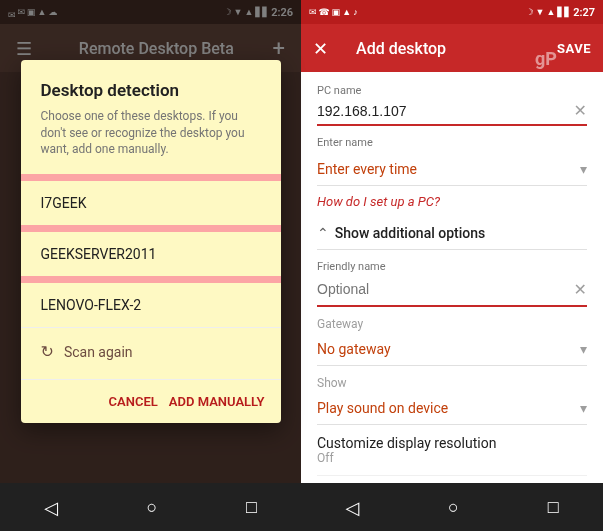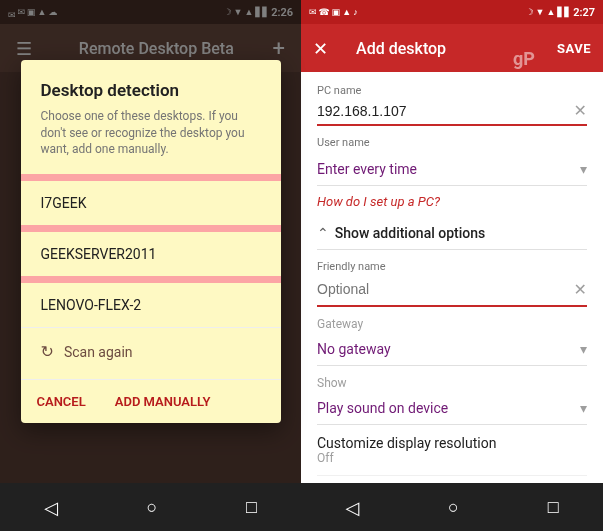--- a/index.html
+++ b/index.html
@@ -125,23 +125,23 @@
       cursor: pointer;
     }
 
     .scan-icon {
       font-size: 16px;
       color: #6d4c41;
     }
 
     .dialog-actions {
       display: flex;
-      justify-content: flex-start;
+      justify-content: flex-end;
       padding: 8px 12px;
-      gap: 21px;
+      gap: 3px;
       border-top: 1px solid #eee;
       margin-top: 4px;
     }
 
     .dialog-btn {
       font-size: 13px;
       font-weight: 600;
       color: #b71c1c;
       text-transform: uppercase;
       cursor: pointer;
@@ -256,21 +256,21 @@
     .dropdown-row {
       display: flex;
       align-items: center;
       border-bottom: 1px solid #e0e0e0;
       padding: 8px 0;
       justify-content: space-between;
     }
 
     .dropdown-value {
       font-size: 14px;
-      color: #701a75;
+      color: #c2410c;
       text-align: right;
     }
 
     .dropdown-arrow {
       color: #9e9e9e;
       font-size: 14px;
     }
 
     .link-text {
       color: #c62828;
@@ -359,21 +359,21 @@
       font-weight: 600;
     }
 
     .envelope-icon::before { content: "✉"; font-size: 9px; color: #fff; }
 
     .gp-watermark {
       color: rgba(255,255,255,0.5);
       font-size: 18px;
       font-weight: 700;
       position: absolute;
-      right: 22px;
+      right: 0;
       top: 0px;
     }
   </style>
 </head>
 <body>
 
 <div class="left-panel">
 
   <div class="status-bar">
     <div class="sb-icons">
@@ -457,21 +457,21 @@
 
   <div class="right-content">
     
     <div class="field-label">PC name</div>
     <div class="text-input-row">
       <input class="text-input" type="text" value="192.168.1.107" style="">
       <span class="clear-icon">✕</span>
     </div>
 
     
-    <div class="field-label">User name</div>
+    <div class="field-label">Enter name</div>
     <div class="dropdown-row">
       <span class="dropdown-value">Enter every time</span>
       <span class="dropdown-arrow">▾</span>
     </div>
 
     
     <a class="link-text">How do I set up a PC?</a>
 
     
     <div class="additional-options-row">

